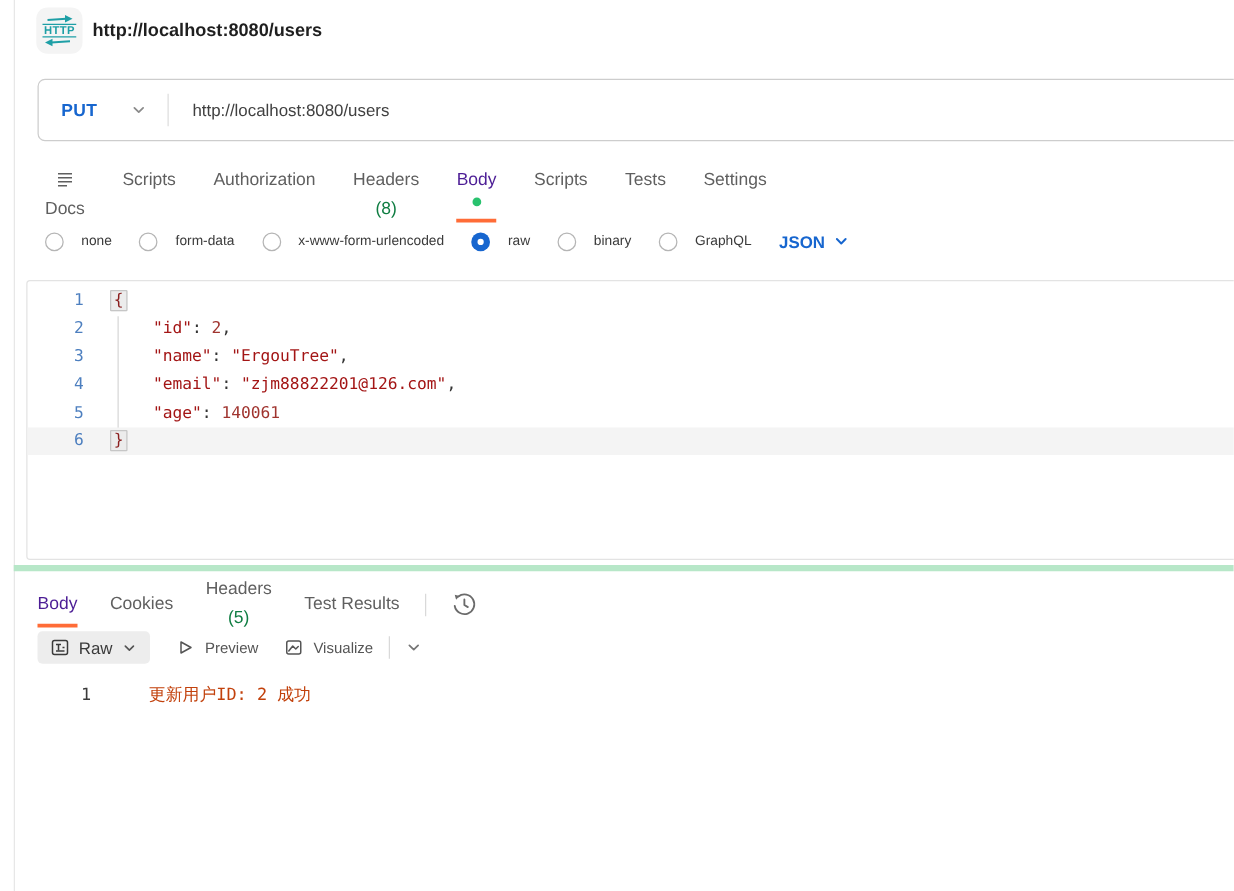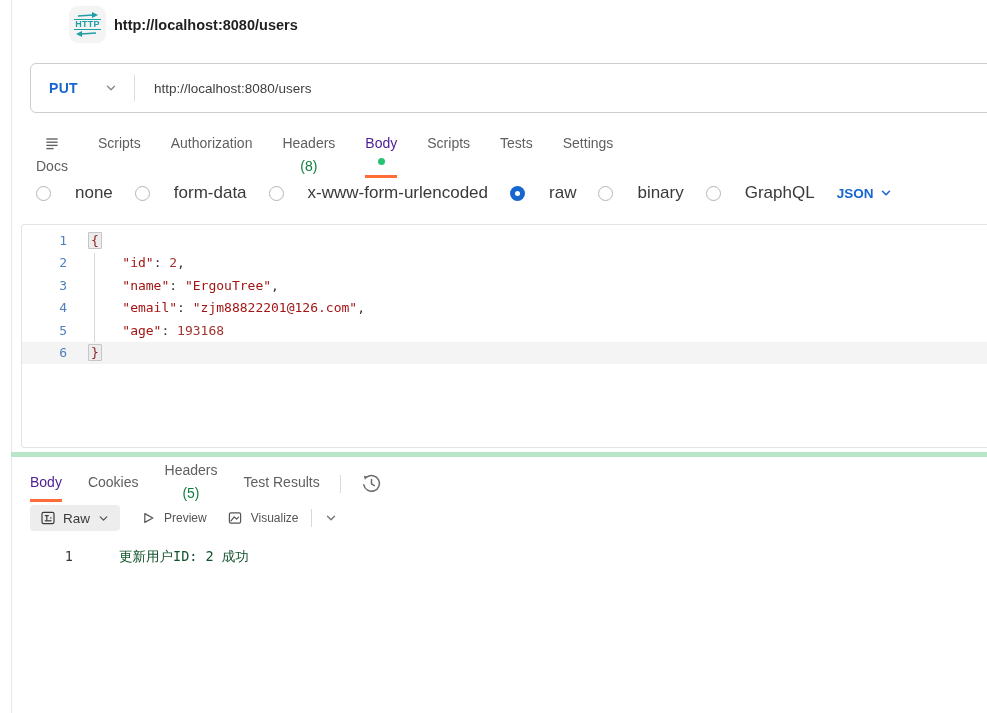--- a/index.html
+++ b/index.html
@@ -6,21 +6,21 @@
   body{
     width:987px;height:713px;position:relative;overflow:hidden;
     background:#ffffff;
     font-family:"Liberation Sans","DejaVu Sans",sans-serif;
     color:#232323;
     -webkit-font-smoothing:antialiased;
   }
   .left-rail-line{position:absolute;left:11px;top:0;bottom:0;width:1px;background:#e7e7e7;}
 
   
-  .req-header{position:absolute;left:29px;top:6px;display:flex;align-items:center;gap:8px;margin-left:40px;}
+  .req-header{position:absolute;left:29px;top:6px;display:flex;align-items:center;gap:8px;}
   .http-badge{width:37px;height:37px;background:#f4f4f4;border-radius:9px;display:flex;align-items:center;justify-content:center;flex-direction:column;}
   .http-badge .glyph{display:flex;flex-direction:column;align-items:center;line-height:1;}
   .http-word{font-size:9px;font-weight:700;color:#1e9fa6;letter-spacing:.3px;border-top:1.4px solid #1e9fa6;border-bottom:1.4px solid #1e9fa6;padding:0 1px;}
   .req-title{font-size:14.5px;font-weight:700;color:#1f1f1f;}
 
   
   .url-bar{position:absolute;left:30px;right:-8px;top:63px;height:50px;border:1px solid #cdcdcd;border-radius:6px;display:flex;align-items:center;background:#fff;box-sizing:border-box;}
   .method{display:flex;align-items:center;gap:26px;padding:0 16px 0 18px;cursor:pointer;}
   .method-label{color:#1766cf;font-weight:700;font-size:14px;letter-spacing:.3px;}
   .vert-sep{width:1px;height:26px;background:#dedede;}
@@ -28,21 +28,21 @@
 
   
   .req-tabs{position:absolute;left:36px;top:135px;display:flex;align-items:flex-start;gap:30px;}
   .tab{display:flex;align-items:center;gap:7px;font-size:14px;color:#5f5f5f;padding-bottom:10px;cursor:pointer;border-bottom:3px solid transparent;flex-direction:column;}
   .tab.active{color:#4c1d95;border-bottom-color:#ff6c37;}
   .tab .count{color:#0f7d42;}
   .dot{width:7px;height:7px;border-radius:50%;background:#29c26e;display:inline-block;}
 
   
   .body-type-row{position:absolute;left:36px;top:180px;display:flex;align-items:center;gap:22px;height:26px;}
-  .bt-option{display:flex;align-items:center;gap:24px;font-size:17px;color:#3a3a3a;cursor:pointer;text-align:center;}
+  .bt-option{display:flex;align-items:center;gap:14px;font-size:11px;color:#3a3a3a;cursor:pointer;text-align:center;}
   .radio{width:15px;height:15px;border-radius:50%;border:1.5px solid #b5b5b5;box-sizing:border-box;background:#fff;}
   .radio.checked{border:none;background:#1766cf;position:relative;}
   .radio.checked::after{content:"";position:absolute;left:5px;top:5px;width:5px;height:5px;border-radius:50%;background:#fff;}
   .lang-select{display:flex;align-items:center;gap:6px;color:#1766cf;font-weight:700;font-size:13.5px;cursor:pointer;text-align:center;}
 
   
   .editor{position:absolute;left:21px;right:-4px;top:224px;height:224px;border:1px solid #e3e3e3;border-radius:3px;background:#fff;font-family:"DejaVu Sans Mono","Liberation Mono",monospace;font-size:13px;box-sizing:border-box;padding-top:5px;cursor:text;}
   .code-line{display:flex;height:22.4px;line-height:22.4px;position:relative;}
   .code-line.active{background:#f4f4f4;}
   .ln{width:45px;text-align:right;color:#4d7fbf;flex:none;user-select:none;}
@@ -64,21 +64,21 @@
 
   
   .resp-controls{position:absolute;left:30px;top:505px;display:flex;align-items:center;gap:20px;}
   .raw-chip{display:flex;align-items:center;gap:7px;background:#ededed;border-radius:4px;padding:5px 10px;font-size:13.5px;color:#3a3a3a;cursor:pointer;}
   .ctl-btn{display:flex;align-items:center;gap:8px;font-size:12px;color:#555;cursor:pointer;}
   .more-btn{display:flex;align-items:center;cursor:pointer;}
 
   
   .resp-body{position:absolute;left:30px;top:546px;font-family:"DejaVu Sans Mono","Liberation Mono",monospace;font-size:13.5px;display:flex;line-height:20px;}
   .resp-ln{width:43px;text-align:right;color:#3a3a3a;flex:none;}
-  .resp-text{margin-left:46px;color:#14532d;white-space:pre;}
+  .resp-text{margin-left:46px;color:#c2410c;white-space:pre;}
 
   svg{display:block;}
 </style>
 </head>
 <body>
 
 <div class="left-rail-line"></div>
 
 <div class="req-header">
   <div class="http-badge">
@@ -189,21 +189,21 @@
   <div class="code-line">
     <span class="ln">3</span>
     <span class="code"><span>    </span><span class="tok-key">"name"</span><span class="tok-punc">: </span><span class="tok-str">"ErgouTree"</span><span class="tok-punc">,</span></span>
   </div>
   <div class="code-line">
     <span class="ln">4</span>
     <span class="code"><span>    </span><span class="tok-key">"email"</span><span class="tok-punc">: </span><span class="tok-str">"zjm88822201@126.com"</span><span class="tok-punc">,</span></span>
   </div>
   <div class="code-line">
     <span class="ln">5</span>
-    <span class="code"><span>    </span><span class="tok-key">"age"</span><span class="tok-punc">: </span><span class="tok-num">193168</span></span>
+    <span class="code"><span>    </span><span class="tok-key">"age"</span><span class="tok-punc">: </span><span class="tok-num">140061</span></span>
   </div>
   <div class="code-line active">
     <span class="ln">6</span>
     <span class="code"><span class="tok-brace">}</span></span>
   </div>
 </div>
 
 <div class="pane-divider"></div>
 
 <div class="resp-tabs">

